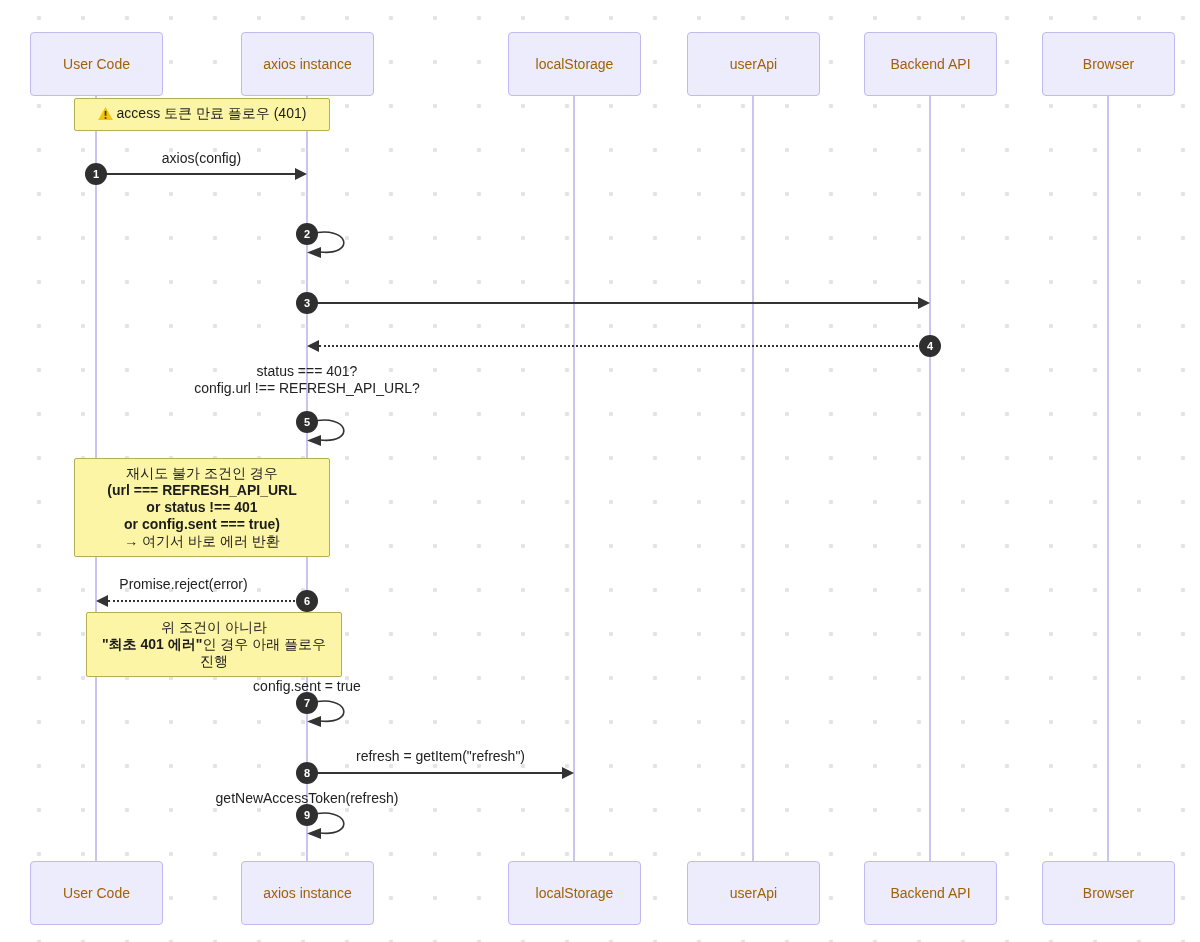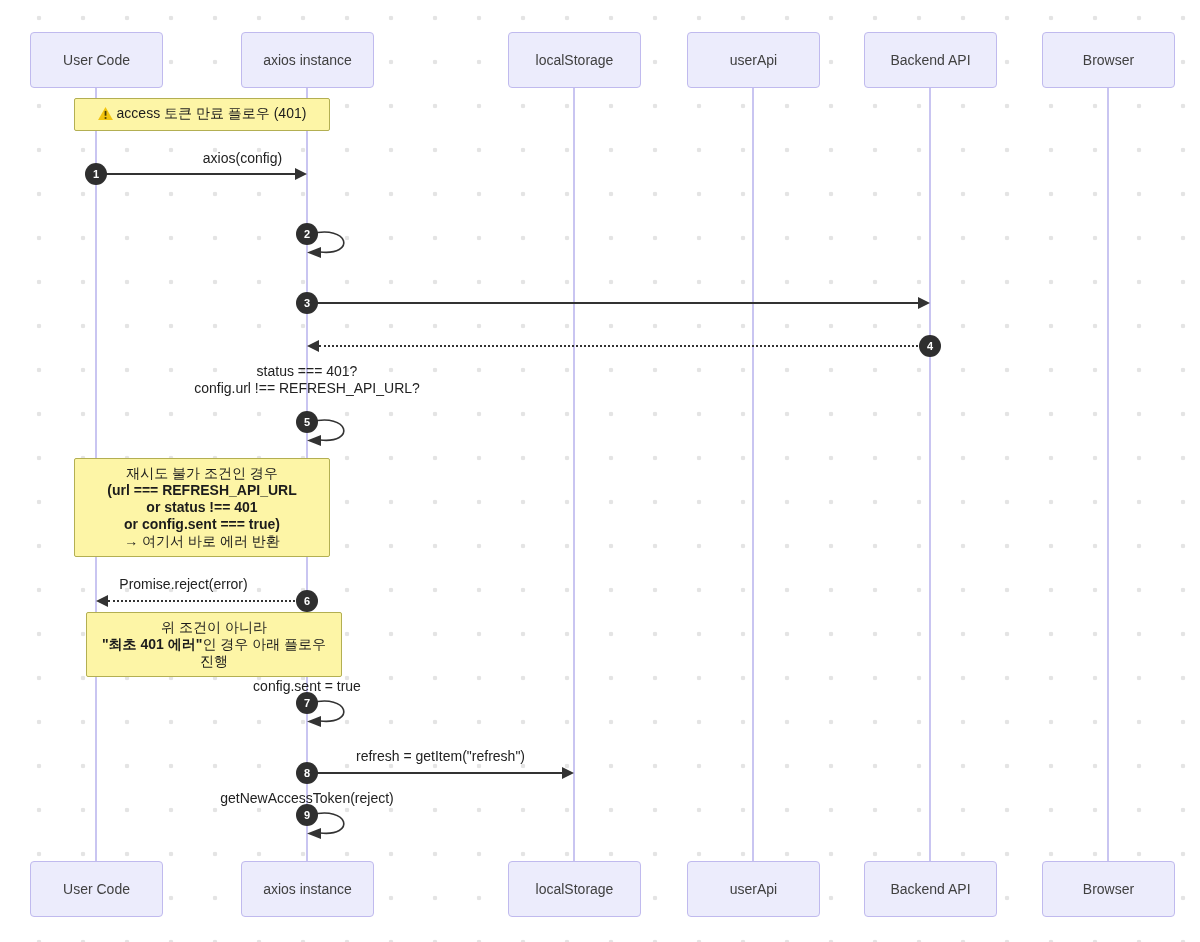--- a/index.html
+++ b/index.html
@@ -12,26 +12,26 @@
     width:1200px;height:942px;
     background-color:#ffffff;
     background-image:radial-gradient(circle,#e4e4e4 2px,transparent 2.6px);
     background-size:44px 44px;
     background-position:17px 40px;
     overflow:hidden;
     color:#212121;
   }
   .actor{
     position:absolute;
-    width:133px;height:56px;
+    width:133px;height:64px;
     background:#ececfc;
     border:1px solid #c0baee;
     border-radius:4px;
     display:flex;align-items:center;justify-content:center;
-    font-size:14px;color:#404040;
+    font-size:14px;color:#a16207;
     box-sizing:border-box;
     z-index:3;
   }
   .lifeline{
     position:absolute;
     width:1.5px;
     background:#c9c5f1;
     top:88px;height:773px;
     z-index:0;
   }
@@ -136,21 +136,21 @@
     </div>
 
   <div class="note" style="top:98px;">
     <span class="wicon"><svg width="15" height="13" viewBox="0 0 16 14">
           <path d="M8 0 L16 14 L0 14 Z" fill="#f2c40d"></path>
           <rect x="7.1" y="4.2" width="1.9" height="5.2" fill="#4a3d00"></rect>
           <rect x="7.1" y="10.9" width="1.9" height="1.9" fill="#4a3d00"></rect>
         </svg></span><span>access 토큰 만료 플로우 (401)</span>
   </div>
 
-  <div class="msg-label" style="left:96px;width:211px;top:150px;padding-left:41px;">axios(config)</div>
+  <div class="msg-label" style="left:96px;width:211px;top:150px;">axios(config)</div>
   <div class="line-solid" style="left:96px;width:204px;top:173.2px;"></div>
   <div class="arrow-r" style="left:295px;top:168px;"></div>
   <div class="badge" style="left:85px;top:163px;">1</div>
 
   <svg class="loop" style="left:304px;top:226px;" width="56" height="36" viewBox="0 0 56 36">
       <path d="M 6 8 C 46 -2, 52 30, 16 26" fill="none" stroke="#333" stroke-width="1.6"></path>
       <polygon points="17,21 3,26.5 17,32" fill="#333"></polygon>
     </svg>
   <div class="badge" style="left:296px;top:223px;">2</div>
 
@@ -195,20 +195,20 @@
       <path d="M 6 8 C 46 -2, 52 30, 16 26" fill="none" stroke="#333" stroke-width="1.6"></path>
       <polygon points="17,21 3,26.5 17,32" fill="#333"></polygon>
     </svg>
   <div class="badge" style="left:296px;top:692px;">7</div>
 
   <div class="msg-label" style="left:307px;width:267px;top:748px;">refresh = getItem("refresh")</div>
   <div class="line-solid" style="left:307px;width:260px;top:772.2px;"></div>
   <div class="arrow-r" style="left:562px;top:767px;"></div>
   <div class="badge" style="left:296px;top:762px;">8</div>
 
-  <div class="msg-label" style="left:177px;width:260px;top:790px;">getNewAccessToken(reject)</div>
+  <div class="msg-label" style="left:177px;width:260px;top:790px;">getNewAccessToken(refresh)</div>
   <svg class="loop" style="left:304px;top:807px;" width="56" height="36" viewBox="0 0 56 36">
       <path d="M 6 8 C 46 -2, 52 30, 16 26" fill="none" stroke="#333" stroke-width="1.6"></path>
       <polygon points="17,21 3,26.5 17,32" fill="#333"></polygon>
     </svg>
   <div class="badge" style="left:296px;top:804px;">9</div>
 
 </div>
 
 </body></html>

